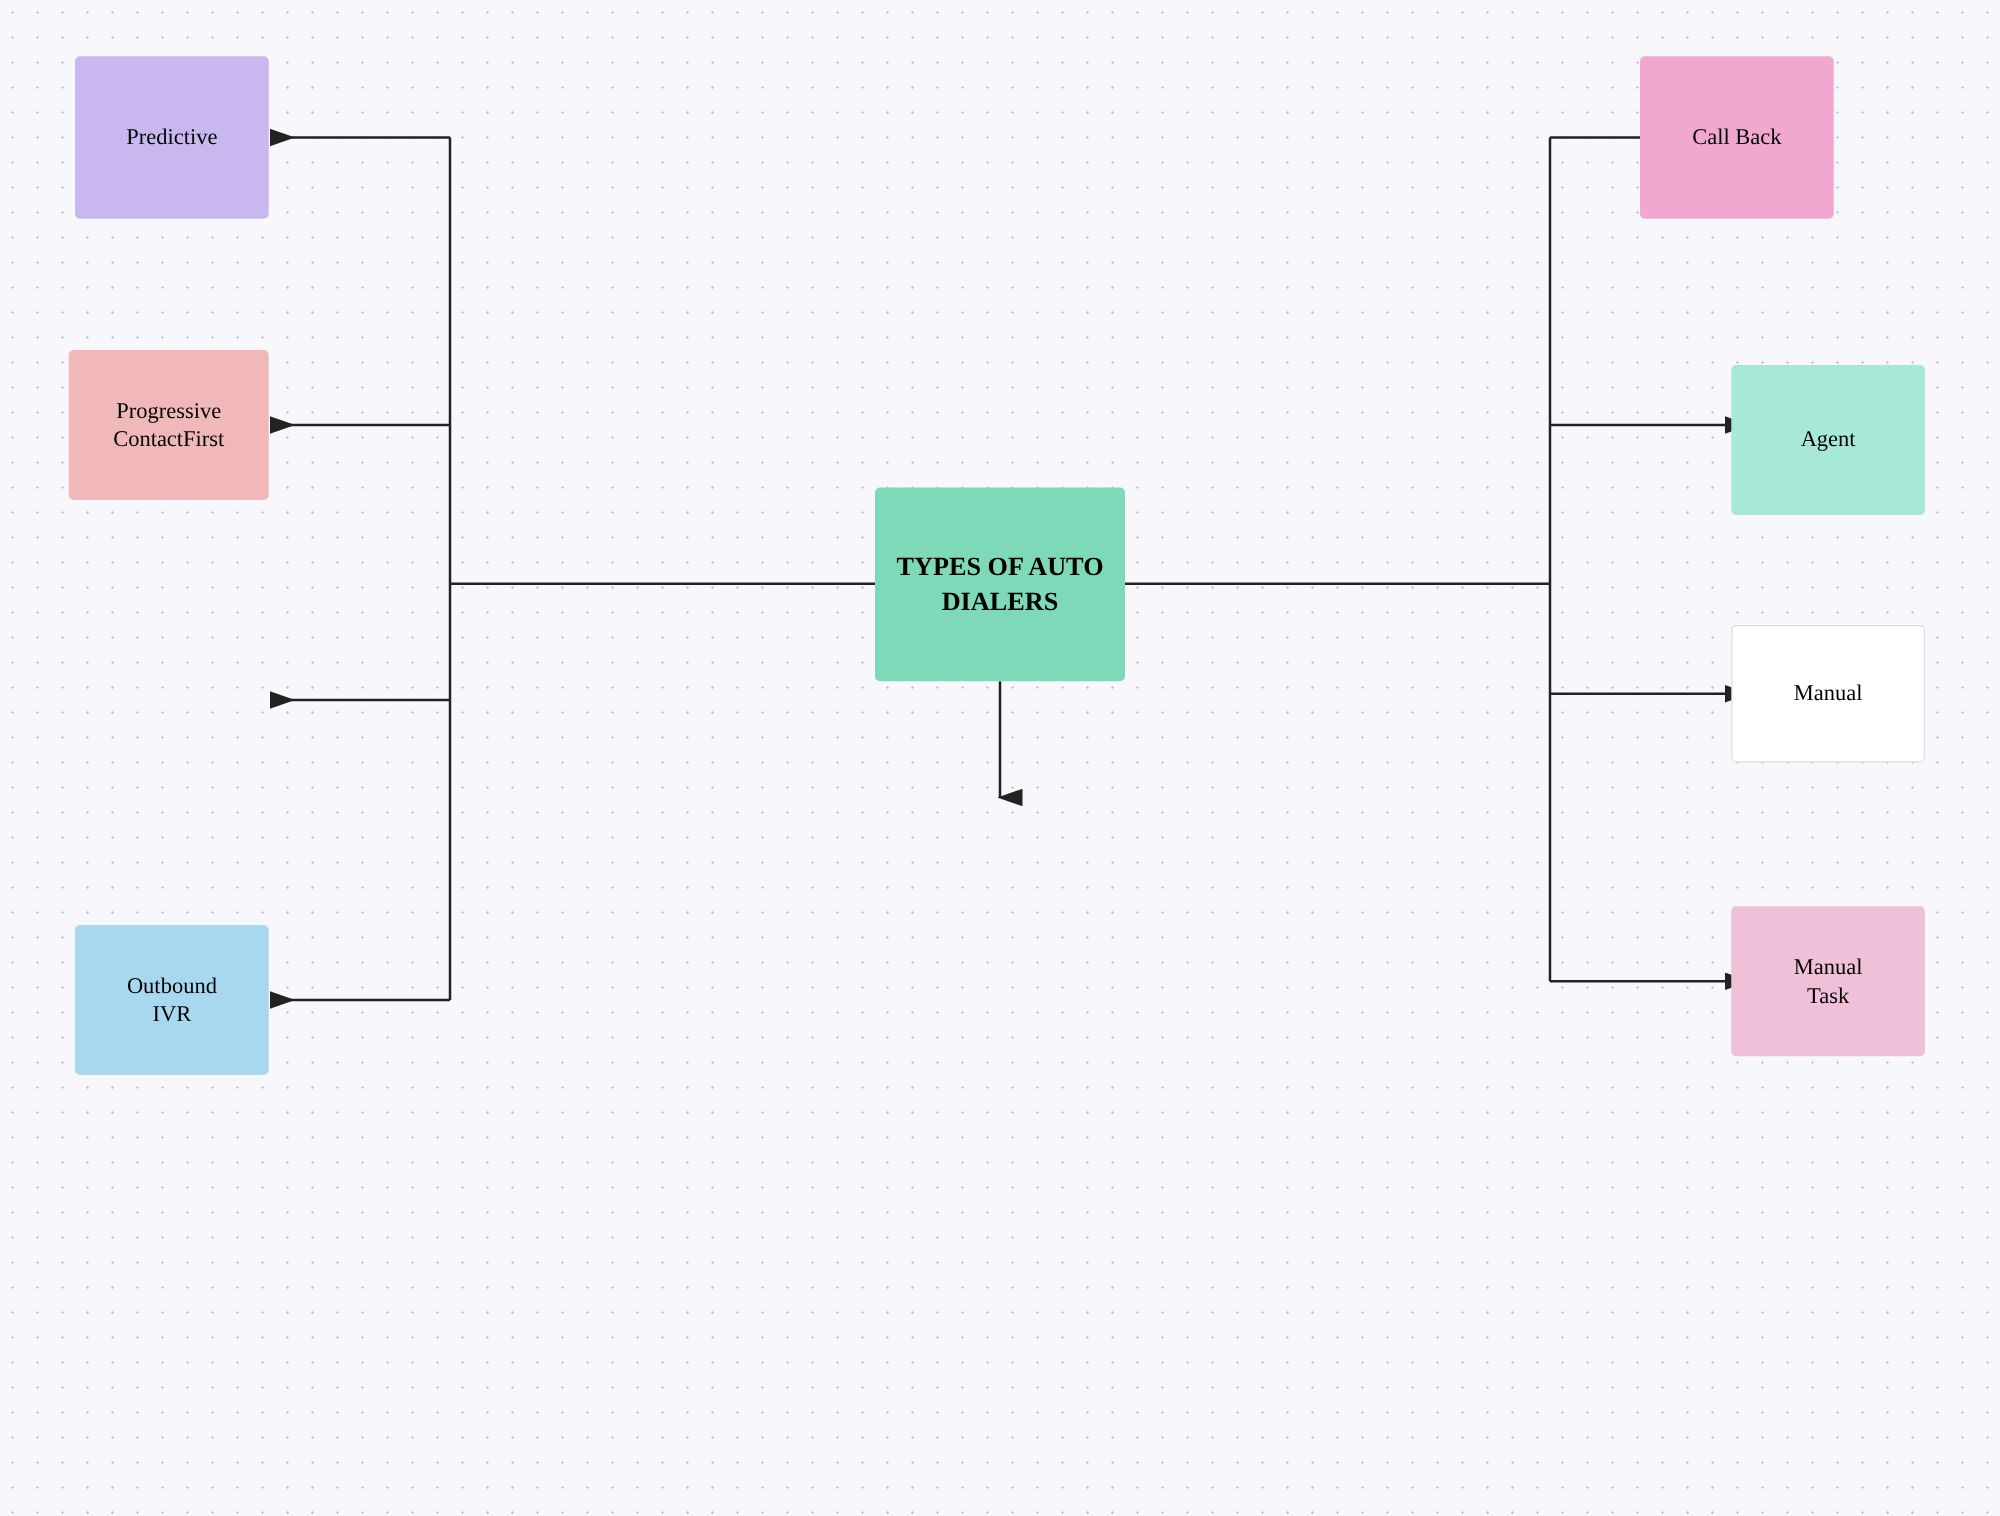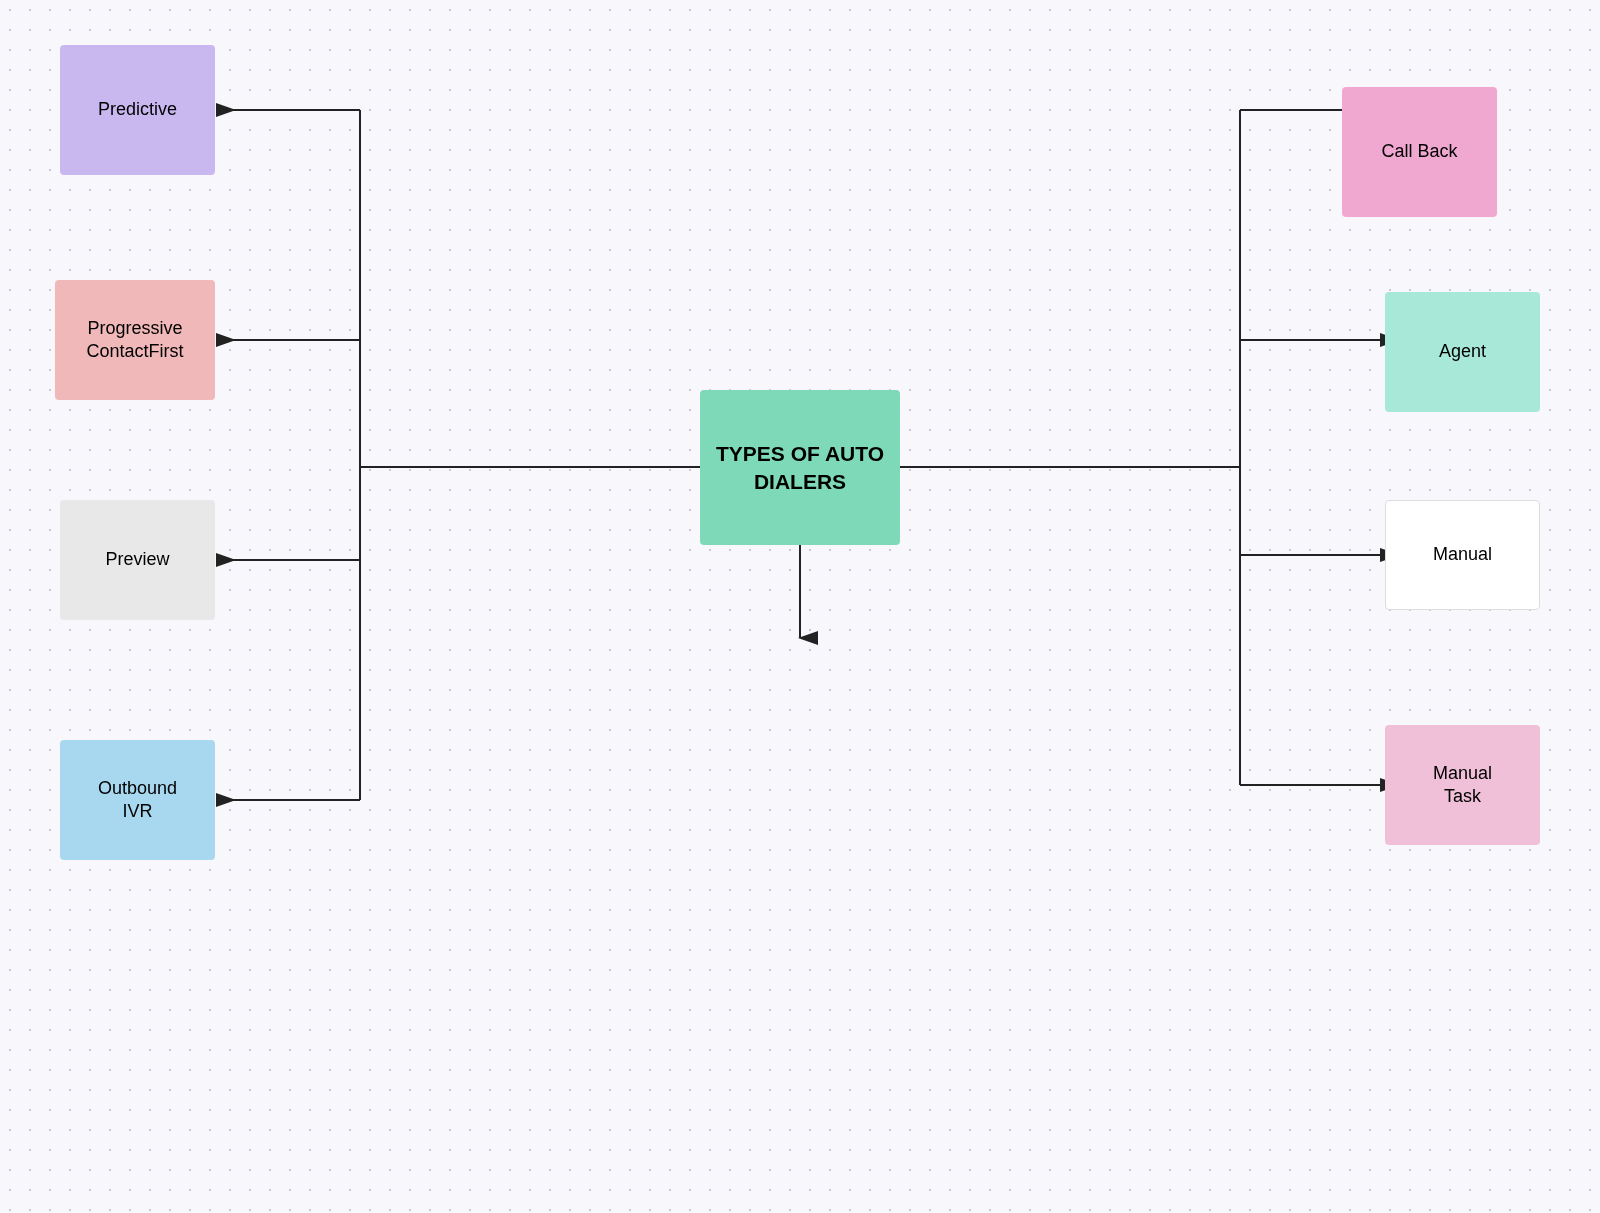--- a/index.html
+++ b/index.html
@@ -23,20 +23,21 @@
     .node {
       position: absolute;
       display: flex;
       align-items: center;
       justify-content: center;
       text-align: center;
       border-radius: 4px;
       font-size: 18px;
       padding: 10px;
       line-height: 1.3;
+      font-family: Liberation Serif, serif;
     }
 
     .node-center {
       width: 200px;
       height: 155px;
       background: #7dd9b8;
       font-weight: bold;
       font-size: 21px;
       left: 700px;
       top: 390px;
@@ -80,23 +81,22 @@
       height: 120px;
       background: #f0c840;
       left: 718px;
       top: 640px;
     }
 
     .node-callback {
       width: 155px;
       height: 130px;
       background: #f0a8d0;
-      left: 1342px;
+      left: 1312px;
       top: 45px;
-      margin-top: 42px;
     }
 
     .node-agent {
       width: 155px;
       height: 120px;
       background: #a8e8d8;
       left: 1385px;
       top: 280px;
       margin-top: 12px;
     }
@@ -186,23 +186,20 @@
   </div>
 
   <div class="node node-predictive">
     <span>Predictive</span>
   </div>
 
   <div class="node node-progressive">
     <span>Progressive<br>ContactFirst</span>
   </div>
 
-  <div class="node node-preview">
-    <span>Preview</span>
-  </div>
 
   <div class="node node-outbound-ivr">
     <span>Outbound<br>IVR</span>
   </div>
 
 
   <div class="node node-callback">
     <span>Call Back</span>
   </div>
 

